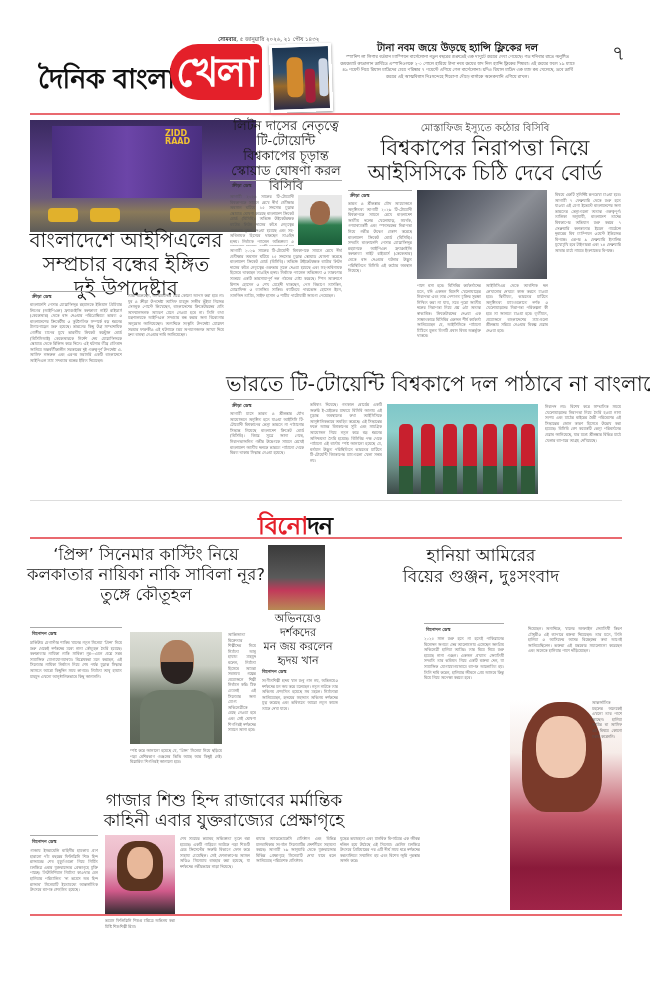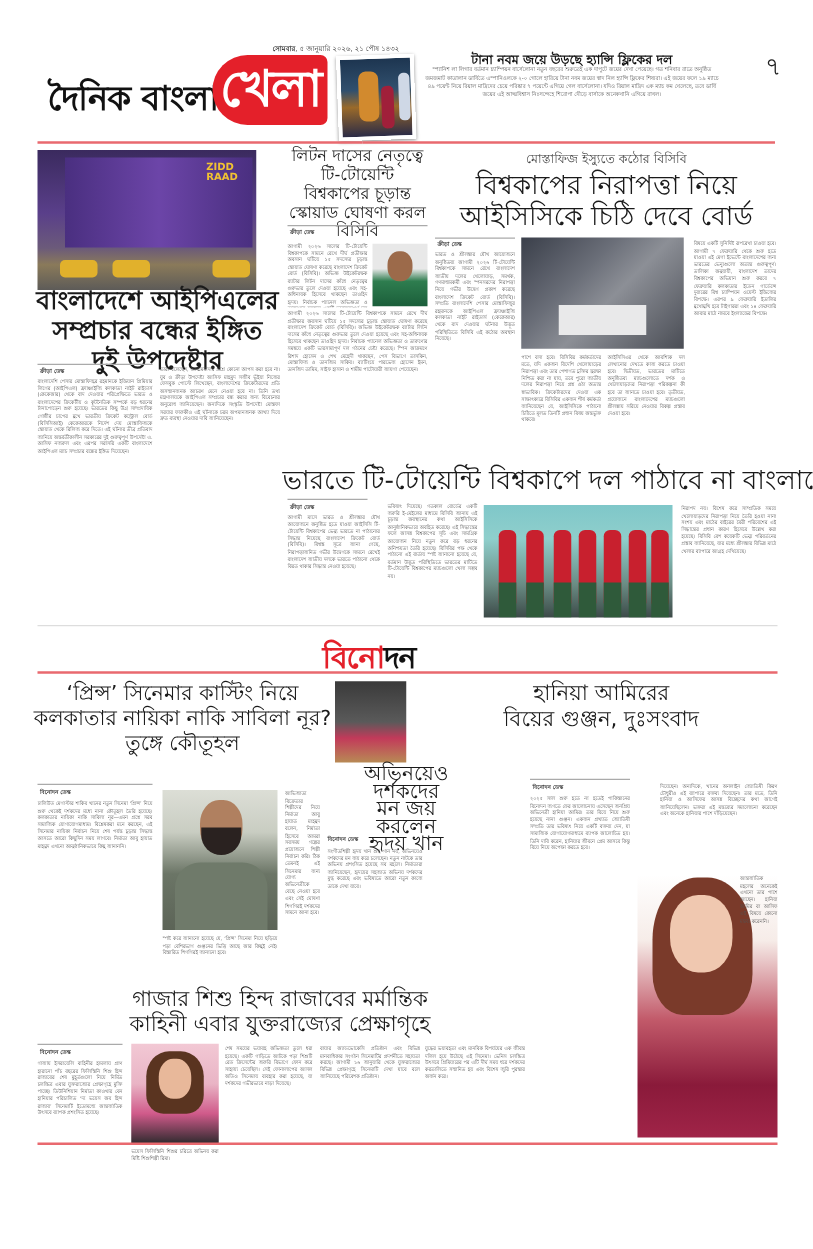--- a/index.html
+++ b/index.html
@@ -18,21 +18,21 @@
   .promo-photo .p3 { position:absolute; left:46px; top:12px; width:9px; height:38px; background:#cfd8e6; border-radius:4px; }
   .promo-title { left: 345px; top: 40px; width: 225px; font-size: 10px; font-weight: bold; color: #111; text-align: center; }
   .promo-body { left: 340px; top: 54px; width: 235px; font-size: 4.3px; line-height: 6.6px; color: #555; text-align: center; }
   .page-num { left: 612px; top: 38px; font-size: 20px; color: #222; font-family: "DejaVu Serif", serif; }
 
   .rule-red { height: 2px; background: #e9696f; }
   .rule-thin { height: 1px; background: #aaa; }
 
   
   .img { overflow: hidden; }
-  .img-kkr { left: 30px; top: 120px; width: 175px; height: 112px; background: linear-gradient(180deg,#3a2a5e 0%,#5a3f8a 45%,#6b5a7a 70%,#8a7a5a 82%,#5d5b58 100%); }
+  .img-kkr { left: 30px; top: 120px; width: 226px; height: 112px; background: linear-gradient(180deg,#3a2a5e 0%,#5a3f8a 45%,#6b5a7a 70%,#8a7a5a 82%,#5d5b58 100%); }
   .img-kkr .poster { position:absolute; left:22px; top:6px; width:150px; height:72px; background: linear-gradient(90deg,#4a2f80,#6c45a8,#4a2f80); }
   .img-kkr .gold { position:absolute; left:135px; top:10px; width:32px; height:22px; color:#f1c232; font-size:8px; font-weight:bold; line-height:8px; }
   .img-kkr .taxi { position:absolute; top:88px; width:30px; height:14px; background:#e1b12c; border-radius:4px; }
 
   .img-liton { left: 298px; top: 195px; width: 44px; height: 50px; background: linear-gradient(180deg,#e8e8e8 0%,#e8e8e8 40%,#2e7d4f 60%,#1b5e3a 100%); }
   .img-liton .face { position:absolute; left:12px; top:6px; width:20px; height:24px; background:#9c6a4a; border-radius:45%; }
   .img-press { left: 417px; top: 190px; width: 130px; height: 89px; background: linear-gradient(135deg,#3a3f4a 0%,#6a6e78 35%,#8c8f96 55%,#4a4d55 100%); }
   .img-press .table { position:absolute; left:30px; top:54px; width:70px; height:24px; background:#e9e9ea; }
   .img-team { left: 387px; top: 404px; width: 151px; height: 90px; background: linear-gradient(180deg,#7fc7c9 0%,#8fcfcc 30%,#6b8d85 70%,#3c4a48 100%); }
   .img-team .pl { position:absolute; top:20px; width:14px; height:60px; background:#c8202e; border-radius:5px 5px 2px 2px; }
@@ -76,21 +76,21 @@
 <div class="abs rule-red" style="left:30px;top:113px;width:260px;"></div>
 <div class="abs rule-red" style="left:290px;top:113px;width:330px;"></div>
 
 <div class="abs img img-kkr">
   <div class="poster"></div>
   <div class="gold">ZIDD<br>RAAD</div>
   <div class="taxi" style="left:18px;"></div>
   <div class="taxi" style="left:60px;"></div>
   <div class="taxi" style="left:140px;"></div>
 </div>
-<div class="abs hl" style="left:28px;top:228px;width:196px;font-size:20px;line-height:24px;font-weight:bold;">
+<div class="abs hl" style="left:28px;top:228px;width:196px;font-size:20px;line-height:24px;">
   <div>বাংলাদেশে আইপিএলের</div>
   <div>সম্প্রচার বন্ধের ইঙ্গিত</div>
   <div>দুই উপদেষ্টার</div>
 </div>
 <div class="abs rule-thin" style="left:30px;top:291px;width:92px;"></div>
 <div class="abs byline" style="left:32px;top:294px;">ক্রীড়া ডেস্ক</div>
 <div class="abs col" style="left:30px;top:302px;width:92px;height:68px;">বাংলাদেশি পেসার মোস্তাফিজুর রহমানকে ইন্ডিয়ান প্রিমিয়ার লিগের (আইপিএল) ফ্র্যাঞ্চাইজি কলকাতা নাইট রাইডার্স (কেকেআর) থেকে বাদ দেওয়ার পরিপ্রেক্ষিতে ভারত ও বাংলাদেশের ক্রিকেটীয় ও কূটনৈতিক সম্পর্কে বড় ধরনের টানাপোড়েন শুরু হয়েছে। ভারতের কিছু উগ্র সাম্প্রদায়িক গোষ্ঠীর চাপের মুখে ভারতীয় ক্রিকেট কন্ট্রোল বোর্ড (বিসিসিআই) কেকেআরকে নির্দেশ দেয় মোস্তাফিজকে স্কোয়াড থেকে রিলিজ করে দিতে। এই ঘটনার তীব্র প্রতিবাদ জানিয়ে অন্তর্বর্তীকালীন সরকারের দুই গুরুত্বপূর্ণ উপদেষ্টা এ. আসিফ নজরুল এবং এরপর সরাসরি একটি বাংলাদেশে আইপিএল ম্যাচ সম্প্রচার বন্ধের ইঙ্গিত দিয়েছেন।</div>
 <div class="abs col" style="left:128px;top:293px;width:96px;height:77px;">তারা বলেছেন, আত্মমর্যাদার প্রশ্নে কোনো আপস করা হবে না। যুব ও ক্রীড়া উপদেষ্টা আসিফ মাহমুদ সজীব ভূঁইয়া নিজের ফেসবুক পোস্টে লিখেছেন, বাংলাদেশের ক্রিকেটারদের প্রতি অসম্মানজনক আচরণ মেনে নেওয়া হবে না। তিনি তথ্য মন্ত্রণালয়কে আইপিএল সম্প্রচার বন্ধ করার জন্য বিবেচনার অনুরোধ জানিয়েছেন। অন্যদিকে সংস্কৃতি উপদেষ্টা মোস্তফা সরয়ার ফারুকীও এই ঘটনাকে চরম অপমানজনক আখ্যা দিয়ে দ্রুত ব্যবস্থা নেওয়ার দাবি জানিয়েছেন।</div>
 
 <div class="abs hl" style="left:230px;top:118px;width:112px;font-size:13px;line-height:15px;">লিটন দাসের নেতৃত্বে টি-টোয়েন্টি বিশ্বকাপের চূড়ান্ত স্কোয়াড ঘোষণা করল বিসিবি</div>
@@ -154,21 +154,21 @@
 <div class="abs col" style="left:30px;top:640px;width:92px;height:146px;">ঢালিউড মেগাস্টার শাকিব খানের নতুন সিনেমা ‘প্রিন্স’ নিয়ে শুরু থেকেই দর্শকদের মধ্যে নানা কৌতূহল তৈরি হয়েছে। কলকাতার নায়িকা নাকি সাবিলা নূর—এমন প্রশ্নে সরব সামাজিক যোগাযোগমাধ্যম। বিশ্লেষকরা মনে করছেন, এই সিনেমার নায়িকা নির্বাচন নিয়ে শেষ পর্যন্ত চূড়ান্ত সিদ্ধান্ত আসতে আরো কিছুদিন সময় লাগবে। নির্মাতা আবু হায়াত মাহমুদ এখনো আনুষ্ঠানিকভাবে কিছু জানাননি।</div>
 <div class="abs img img-actor">
     <div class="suit"></div>
     <div class="head"></div>
     <div class="beard"></div>
   </div>
 <div class="abs col" style="left:130px;top:748px;width:92px;height:38px;">স্পষ্ট করে জানানো হয়েছে যে, ‘প্রিন্স’ সিনেমা নিয়ে ছড়িয়ে পড়া বেশিরভাগ গুঞ্জনের ভিত্তি আছে আর কিছুই নেই। বিস্তারিত শিগগিরই জানানো হবে।</div>
 <div class="abs col" style="left:228px;top:632px;width:28px;height:154px;">আভিজাত্য বিক্রেতার শিল্পীদের নিয়ে নির্মাতা আবু হায়াত মাহমুদ বলেন, নির্মাতা হিসেবে আমরা সবসময় গল্পের প্রয়োজনে শিল্পী নির্বাচন করি। ঠিক তেমনই এই সিনেমার জন্য যোগ্য অভিনেত্রীকে বেছে নেওয়া হবে এবং সেই ঘোষণা শিগগিরই দর্শকদের সামনে আনা হবে।</div>
 
 <div class="abs img img-hridoy"></div>
-<div class="abs hl" style="left:258px;top:612px;width:80px;font-size:16px;line-height:14px;margin-left:27px;">
+<div class="abs hl" style="left:258px;top:612px;width:80px;font-size:11px;line-height:14px;">
   <div>অভিনয়েও দর্শকদের</div>
   <div>মন জয় করলেন</div>
   <div>হৃদয় খান</div>
 </div>
 <div class="abs byline" style="left:262px;top:669px;">বিনোদন ডেস্ক</div>
 <div class="abs col" style="left:262px;top:678px;width:76px;height:108px;">সংগীতশিল্পী হৃদয় খান শুধু গান নয়, অভিনয়েও দর্শকদের মন জয় করে চলেছেন। নতুন নাটকে তার অভিনয় প্রশংসিত হয়েছে সব মহলে। নির্মাতারা জানিয়েছেন, হৃদয়ের সহজাত অভিনয় দর্শকদের মুগ্ধ করেছে এবং ভবিষ্যতে আরো নতুন কাজে তাকে দেখা যাবে।</div>
 
 <div class="abs hl" style="left:340px;top:545px;width:282px;font-size:17px;line-height:21px;">
   <div>হানিয়া আমিরের</div>
   <div>বিয়ের গুঞ্জন, দুঃসংবাদ</div>

